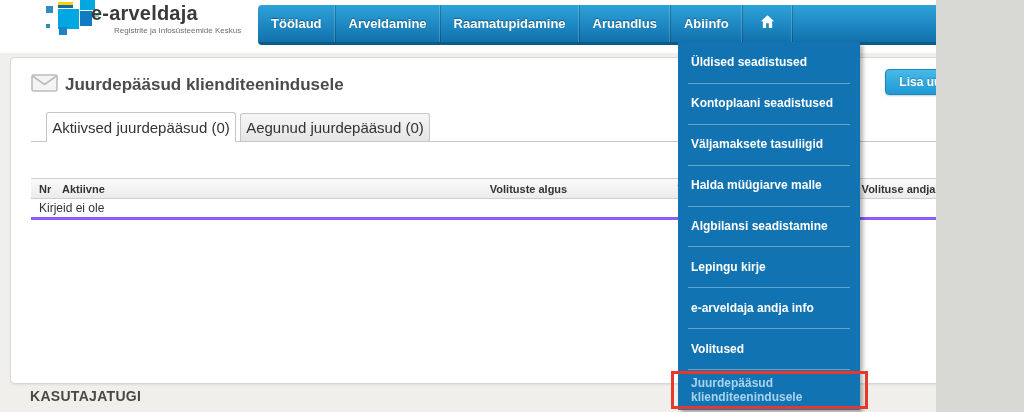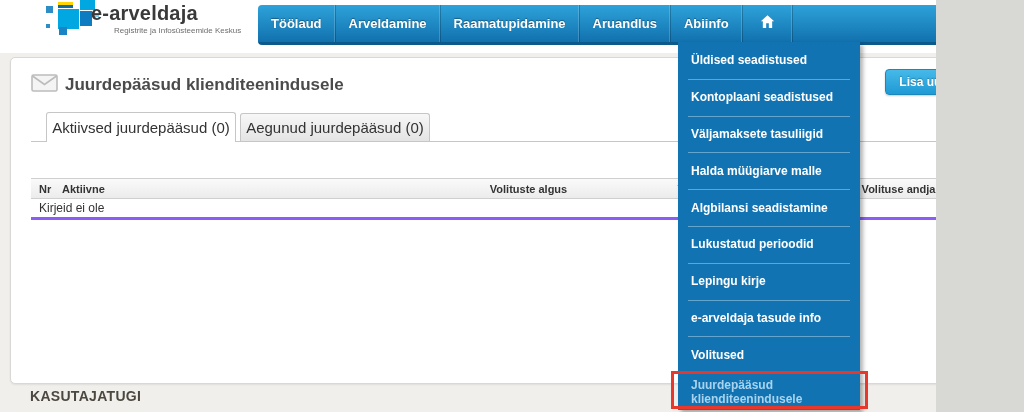--- a/index.html
+++ b/index.html
@@ -148,22 +148,21 @@
       </table>
     </div>
   </div>
 
   <div class="dropdown">
       <div class="dropdown-item">Üldised seadistused</div>
       <div class="dropdown-item">Kontoplaani seadistused</div>
       <div class="dropdown-item">Väljamaksete tasuliigid</div>
       <div class="dropdown-item">Halda müügiarve malle</div>
       <div class="dropdown-item">Algbilansi seadistamine</div>
-      <div class="dropdown-item">Lukustatud perioodid</div>
       <div class="dropdown-item">Lepingu kirje</div>
-      <div class="dropdown-item">e-arveldaja tasude info</div>
+      <div class="dropdown-item">e-arveldaja andja info</div>
       <div class="dropdown-item">Volitused</div>
       <div class="dropdown-item muted">Juurdepääsud klienditeenindusele</div>
     </div>
   <div class="highlight-box"></div>
 
   <div class="footer-label">KASUTAJATUGI</div>
 </div>
 
 </body></html>

